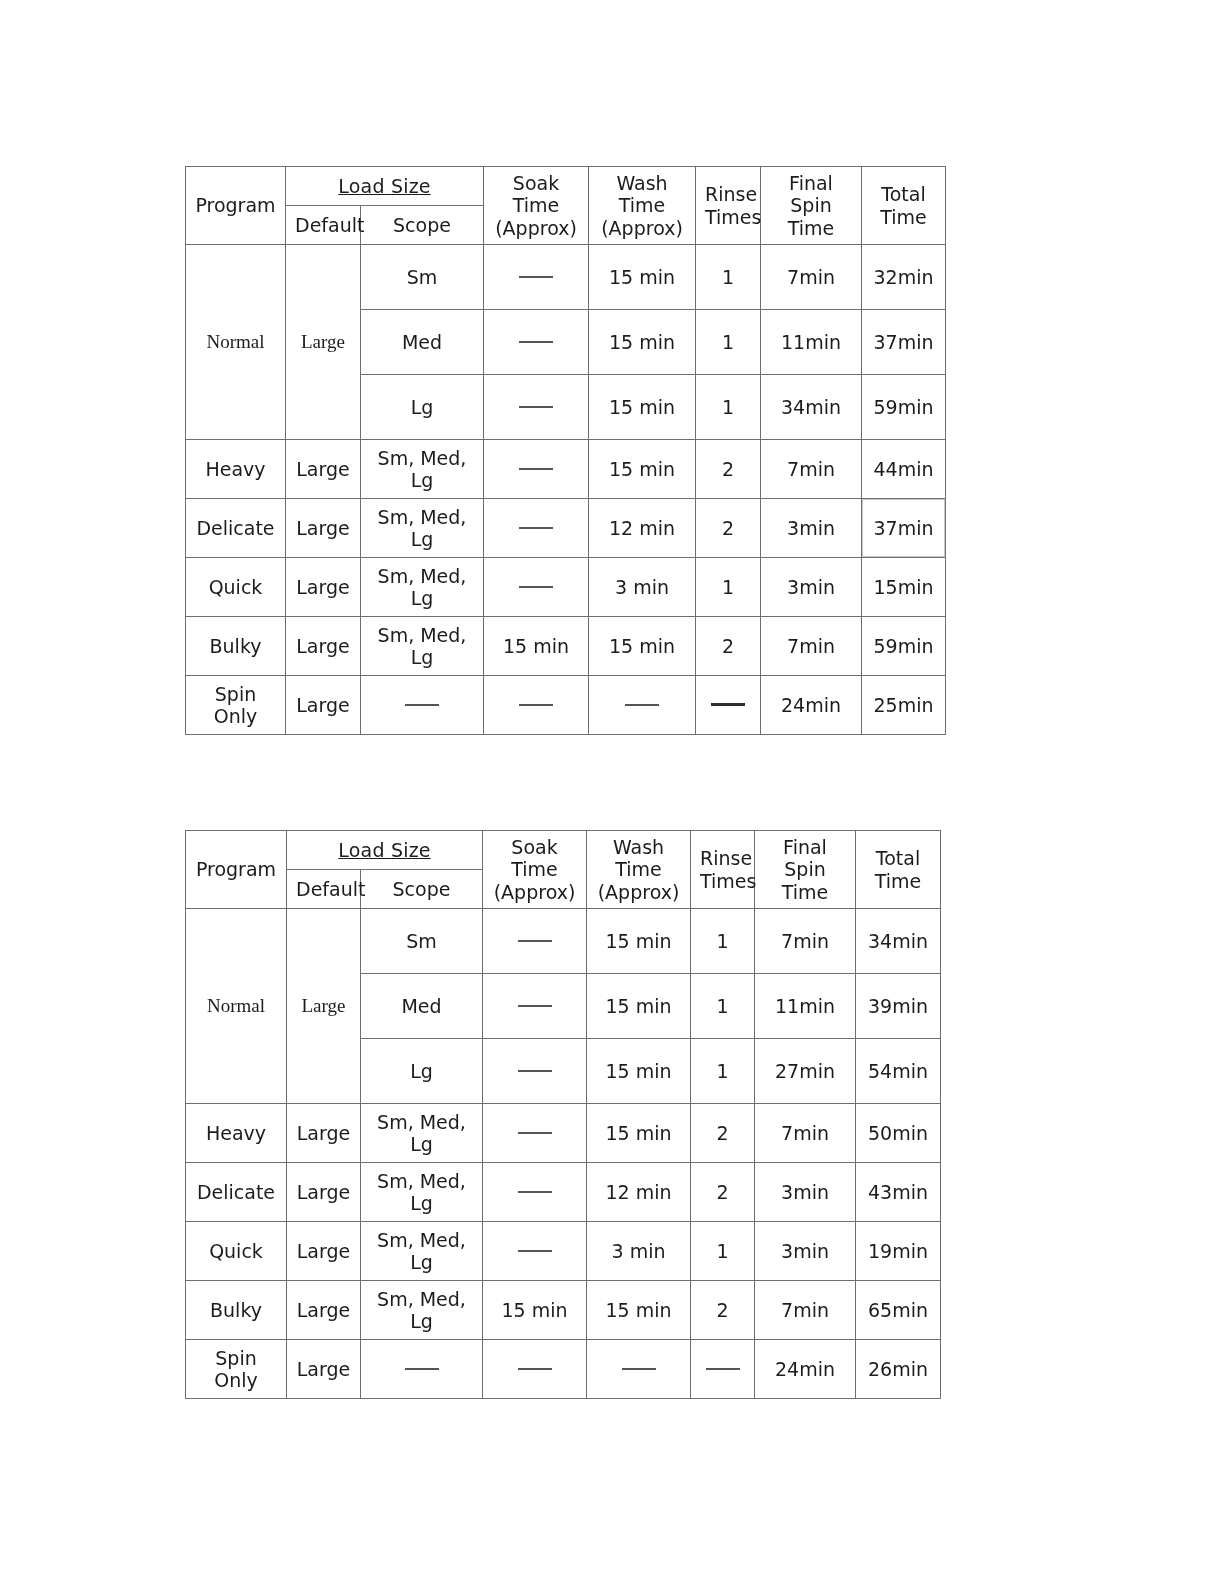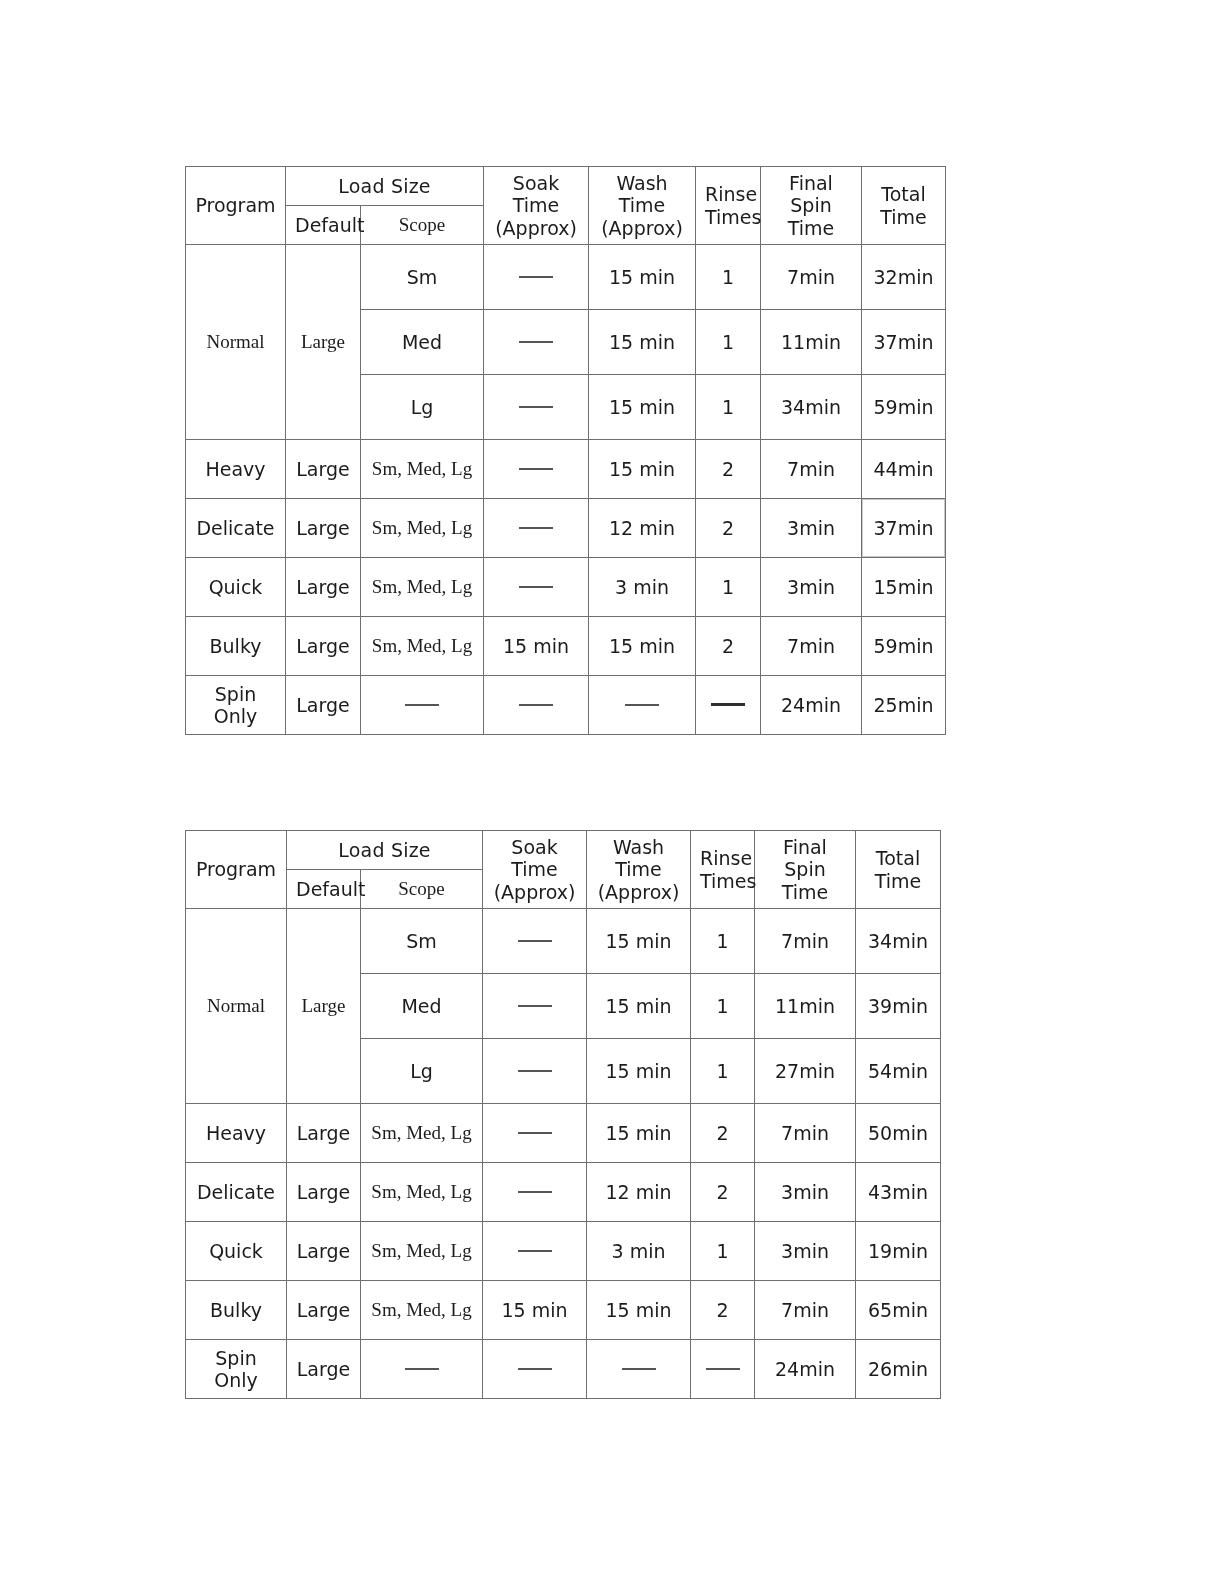--- a/index.html
+++ b/index.html
@@ -96,21 +96,20 @@
   
   .cell-scope-sub {
     text-align: left;
     vertical-align: top;
     padding-top: 12px;
     padding-left: 11px;
   }
   .cell-scope-wide {
     text-align: left;
     padding-left: 11px;
-    font-family: Liberation Serif, serif;
   }
   .cell-program-left {
     text-align: left;
     padding-left: 11px;
   }
   .cell-default {
     text-align: left;
     padding-left: 11px;
   }
 
@@ -127,21 +126,21 @@
   .dash.thick {
     border-top-width: 3px;
     border-top-color: #2e2e2e;
   }
 
   
   .boxed-artifact {
     box-shadow: inset 0 0 0 1px #c9c9c9;
   }
 
-  .load-size-label { letter-spacing: .2px; }
+  .load-size-label { letter-spacing: .2px; text-decoration: underline; }
   .hdr-line { display: block; }
 </style>
 </head>
 <body>
 
 <div class="page">
 
   <table class="cycle-table t1">
     <colgroup>
       <col class="c-program">

